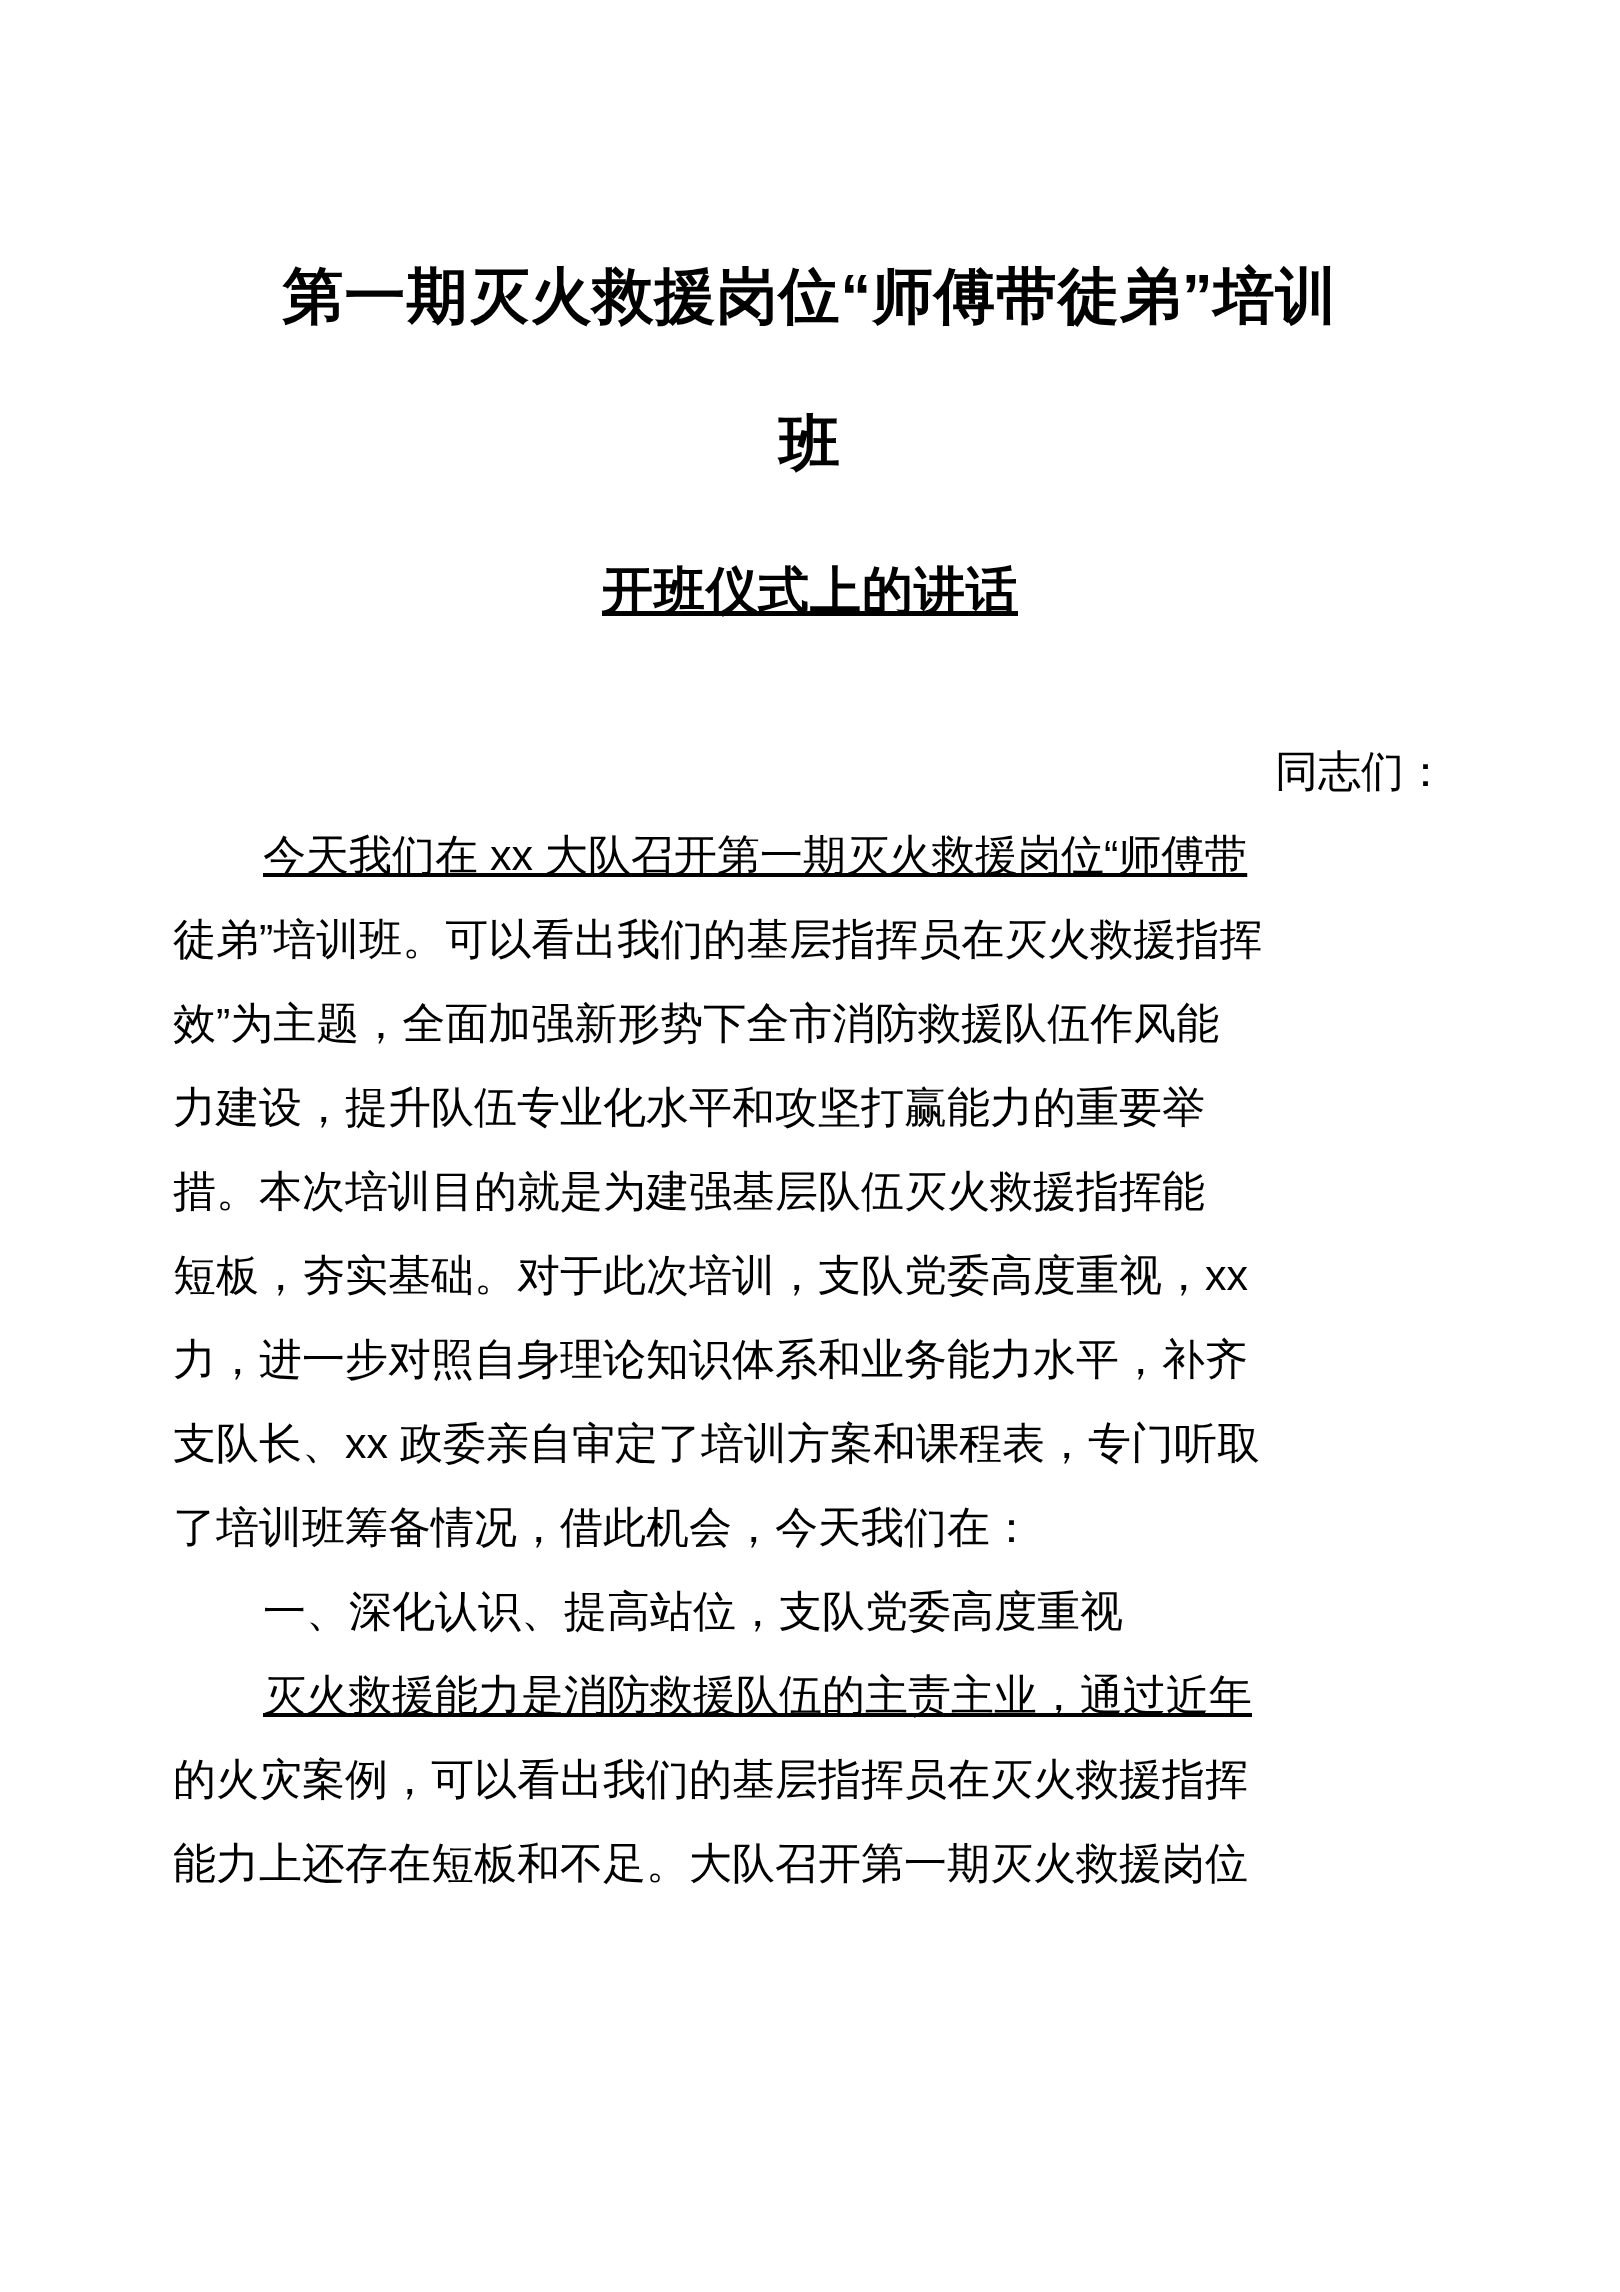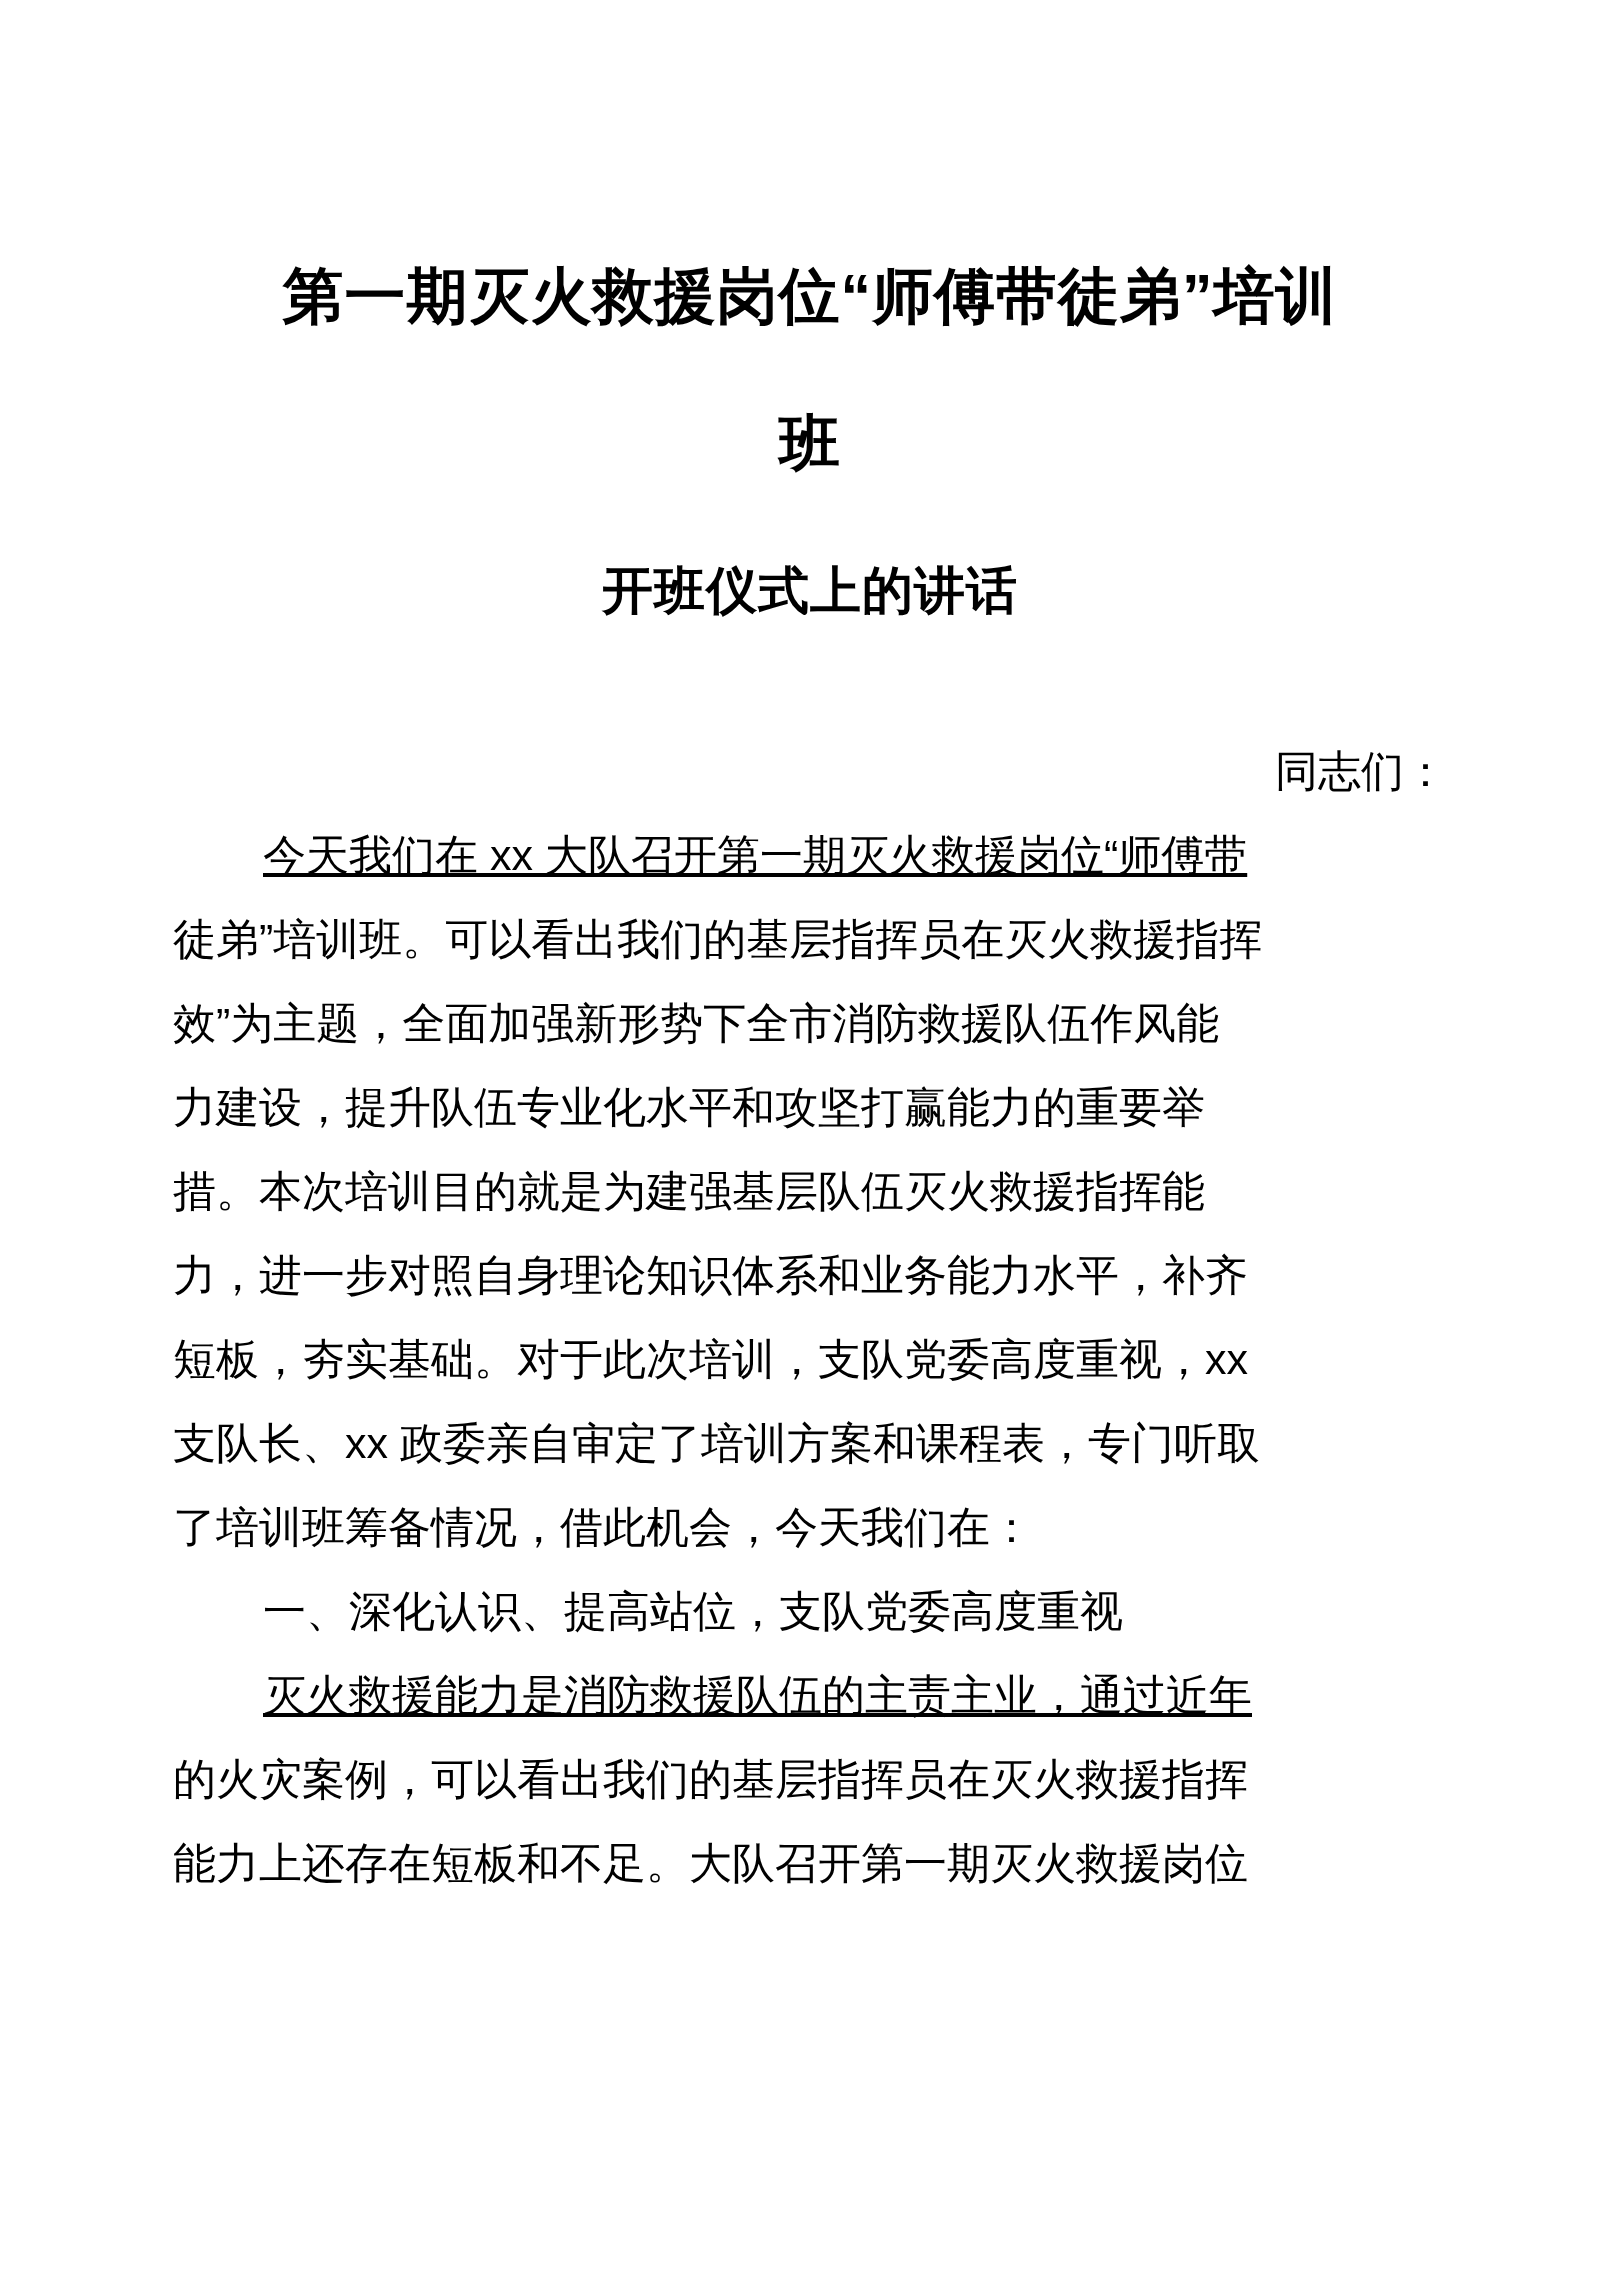--- a/index.html
+++ b/index.html
@@ -42,20 +42,21 @@
   .title-line-2 { }
 
   .doc-subtitle {
     text-align: center;
     font-weight: 700;
     font-size: 51px;
     line-height: 147px;
     letter-spacing: 1px;
     margin: 0;
     white-space: nowrap;
+    text-decoration: underline;
   }
 
   .spacer-after-title {
     height: 65px;
   }
 
   .salutation {
     font-size: 43px;
     line-height: 84px;
     margin: 0;
@@ -103,22 +104,22 @@
   <div class="spacer-after-title"></div>
 
   <p class="salutation">同志们：</p>
 
   <div class="body-block">
     <span class="body-line indent">今天我们在 xx 大队召开第一期灭火救援岗位“师傅带</span>
     <span class="body-line">徒弟”培训班。可以看出我们的基层指挥员在灭火救援指挥</span>
     <span class="body-line">效”为主题，全面加强新形势下全市消防救援队伍作风能</span>
     <span class="body-line">力建设，提升队伍专业化水平和攻坚打赢能力的重要举</span>
     <span class="body-line">措。本次培训目的就是为建强基层队伍灭火救援指挥能</span>
+    <span class="body-line">短板，夯实基础。对于此次培训，支队党委高度重视，xx</span>
     <span class="body-line">力，进一步对照自身理论知识体系和业务能力水平，补齐</span>
-    <span class="body-line">短板，夯实基础。对于此次培训，支队党委高度重视，xx</span>
     <span class="body-line">支队长、xx 政委亲自审定了培训方案和课程表，专门听取</span>
     <span class="body-line">了培训班筹备情况，借此机会，今天我们在：</span>
   </div>
 
   <div class="body-block">
     <span class="heading-line">一、深化认识、提高站位，支队党委高度重视</span>
   </div>
 
   <div class="body-block">
     <span class="body-line indent">灭火救援能力是消防救援队伍的主责主业，通过近年</span>

